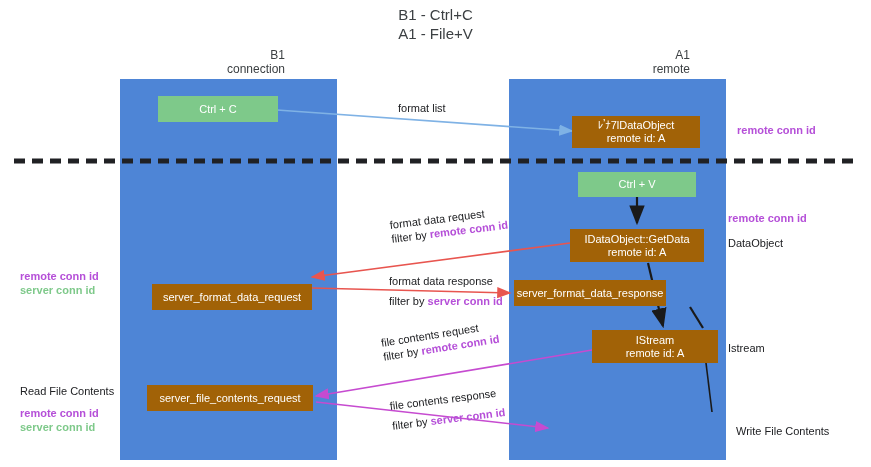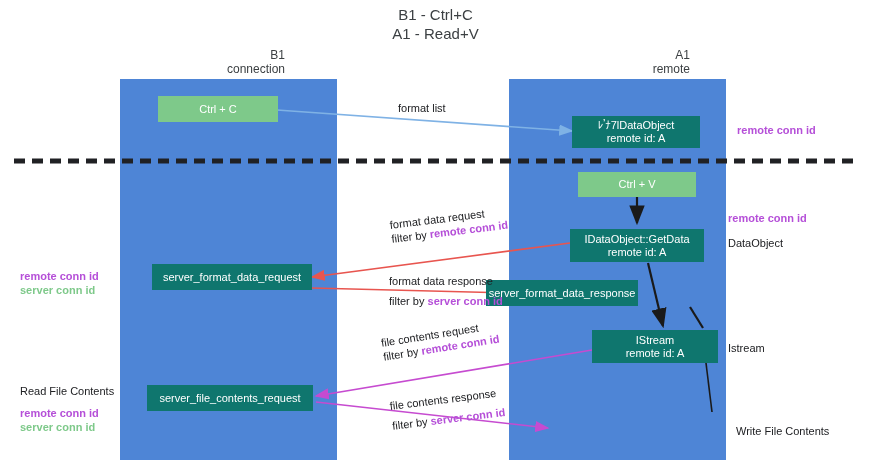--- a/index.html
+++ b/index.html
@@ -31,21 +31,21 @@
     position:absolute;
     display:flex;align-items:center;justify-content:center;
     text-align:center;
     color:#ffffff;
     font-size:11px;
     line-height:13px;
     box-sizing:border-box;
     padding:2px 4px;
   }
   .node.green{background:#7ec98a;}
-  .node.orange{background:#0f766e;}
+  .node.orange{background:#a16207;}
   .node span{display:block;}
 
   .edge-label{
     position:absolute;font-size:11px;color:#202124;line-height:14px;white-space:nowrap;
   }
   .edge-label .hl-remote{color:#b54fd8;font-weight:bold;}
   .edge-label .hl-server{color:#b54fd8;font-weight:bold;}
 
   .side-note{
     position:absolute;font-size:11px;line-height:14px;white-space:nowrap;
@@ -62,21 +62,21 @@
 
   svg.overlay{position:absolute;left:0;top:0;width:871px;height:467px;pointer-events:none;}
 </style>
 </head>
 <body>
 
 <div id="stage">
 
   <div class="title">
     <div>B1 - Ctrl+C</div>
-    <div>A1 - Read+V</div>
+    <div>A1 - File+V</div>
   </div>
 
   <div class="col-head" style="left:145px;top:48px;width:140px;">
     <span>B1</span>
     <span class="l2">connection</span>
   </div>
   <div class="col-head" style="left:550px;top:48px;width:140px;">
     <span>A1</span>
     <span class="l2">remote</span>
   </div>
@@ -118,21 +118,21 @@
 
     <line x1="316" y1="402" x2="548" y2="428" stroke="#c64bd0" stroke-width="1.6" marker-end="url(#ah-magenta)"></line>
 
     <line x1="706" y1="363" x2="712" y2="412" stroke="#1a1a1a" stroke-width="1.6"></line>
   </svg>
 
   <div class="node green" style="left:158px;top:96px;width:120px;height:26px;">
     <span>Ctrl + C</span>
   </div>
 
-  <div class="node orange" style="left:152px;top:264px;width:160px;height:26px;">
+  <div class="node orange" style="left:152px;top:284px;width:160px;height:26px;">
     <span>server_format_data_request</span>
   </div>
 
   <div class="node orange" style="left:147px;top:385px;width:166px;height:26px;">
     <span>server_file_contents_request</span>
   </div>
 
   <div class="node orange" style="left:572px;top:116px;width:128px;height:32px;flex-direction:column;">
     <span>ﾚ𝄒ﾅ7lDataObject</span>
     <span>remote id: A</span>
@@ -140,21 +140,21 @@
 
   <div class="node green" style="left:578px;top:172px;width:118px;height:25px;">
     <span>Ctrl + V</span>
   </div>
 
   <div class="node orange" style="left:570px;top:229px;width:134px;height:33px;flex-direction:column;">
     <span>IDataObject::GetData</span>
     <span>remote id: A</span>
   </div>
 
-  <div class="node orange" style="left:486px;top:280px;width:152px;height:26px;">
+  <div class="node orange" style="left:514px;top:280px;width:152px;height:26px;">
     <span>server_format_data_response</span>
   </div>
 
   <div class="node orange" style="left:592px;top:330px;width:126px;height:33px;flex-direction:column;">
     <span>IStream</span>
     <span>remote id: A</span>
   </div>
 
 
   <div class="edge-label" style="left:398px;top:101px;">

